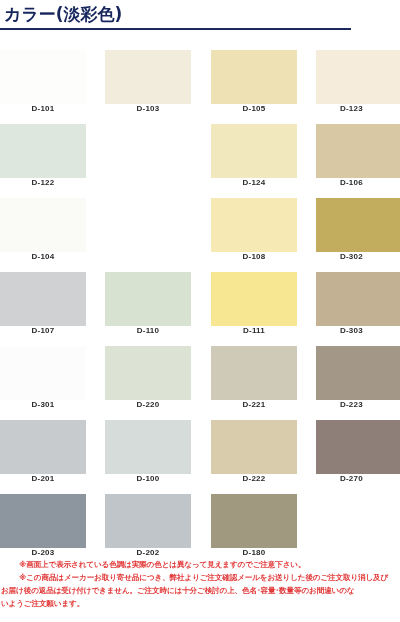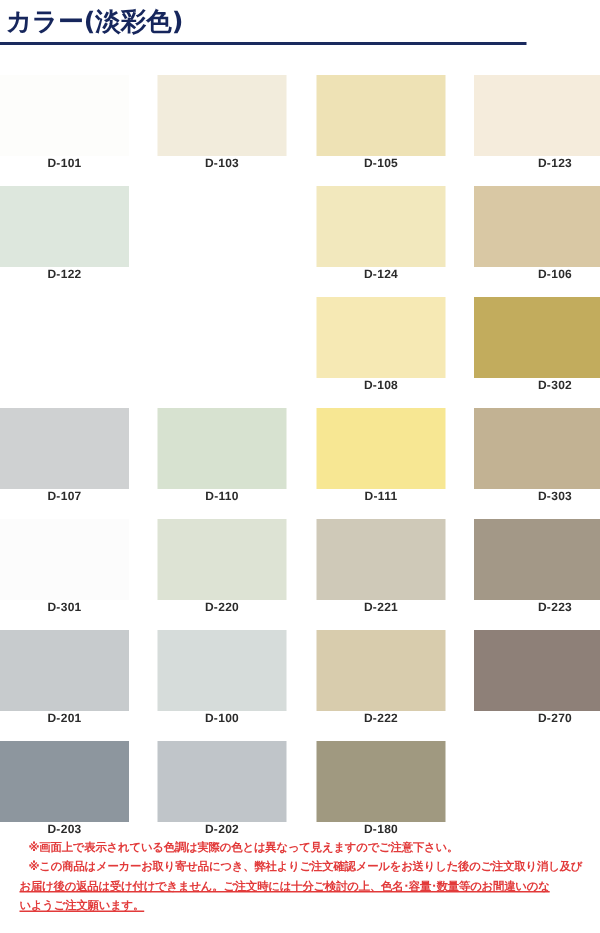--- a/index.html
+++ b/index.html
@@ -78,21 +78,21 @@
     width: 86px;
     text-align: center;
     font-size: 8px;
     color: #2b2b2b;
     font-weight: bold;
     letter-spacing: 0.2px;
     font-family: "Liberation Sans", sans-serif;
   }
   .cell.c3 .swatch-label {
     width: 84px;
-    text-align: center;
+    text-align: left;
     padding-left: 24px;
     box-sizing: border-box;
   }
 
   
   .notes {
     position: absolute;
     left: 0;
     top: 558px;
     width: 400px;
@@ -100,21 +100,21 @@
     font-size: 7.6px;
     line-height: 13px;
     font-weight: bold;
     font-family: "DejaVu Sans", "Liberation Sans", sans-serif;
   }
   .note-line {
     padding-left: 19px;
     white-space: nowrap;
     letter-spacing: -0.15px;
   }
-  .note-line.indent { padding-left: 13px; text-decoration: underline; }
+  .note-line.indent { padding-left: 1px; }
 </style>
 </head>
 <body>
 
 <div class="header">
   <div class="header-title">カラー(淡彩色)</div>
 </div>
 
 <div class="grid">
 
@@ -146,20 +146,24 @@
       <div class="chip" style="background-color: rgb(242, 232, 189);"></div>
       <div class="swatch-label">D-124</div>
     </div>
     <div class="cell c3">
       <div class="chip" style="background-color: rgb(217, 200, 164);"></div>
       <div class="swatch-label">D-106</div>
     </div>
   </div>
 
   <div class="row">
+    <div class="cell c0">
+      <div class="chip" style="background-color: rgb(250, 251, 247);"></div>
+      <div class="swatch-label">D-104</div>
+    </div>
     <div class="cell c2">
       <div class="chip" style="background-color: rgb(246, 233, 180);"></div>
       <div class="swatch-label">D-108</div>
     </div>
     <div class="cell c3">
       <div class="chip" style="background-color: rgb(194, 172, 93);"></div>
       <div class="swatch-label">D-302</div>
     </div>
   </div>
 

